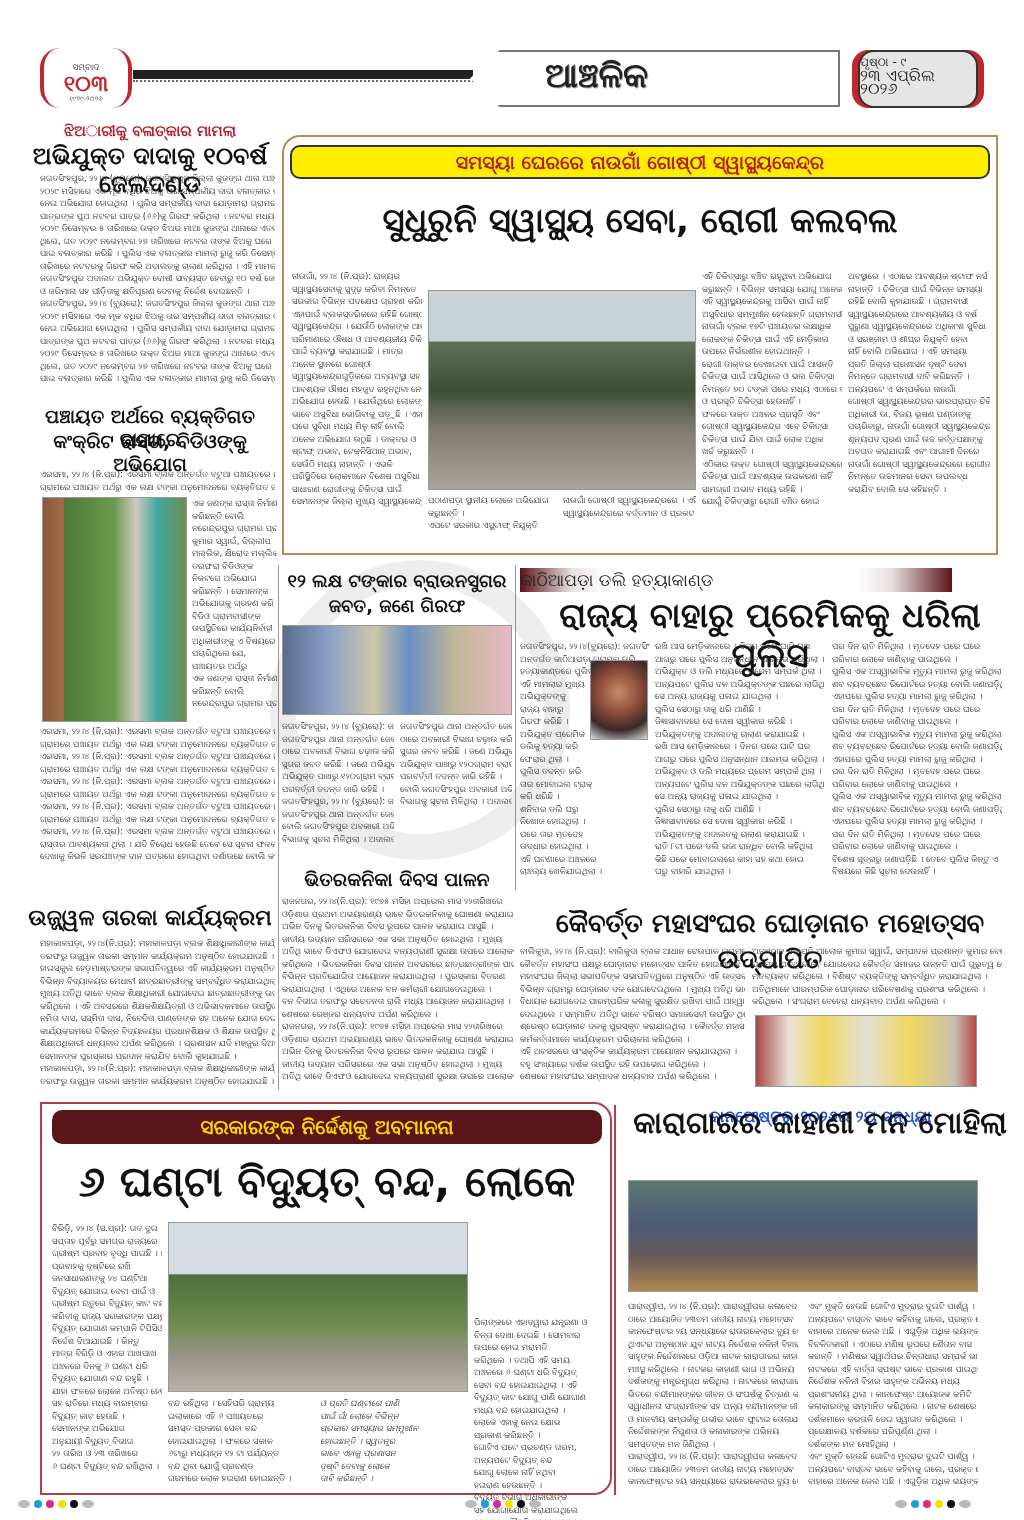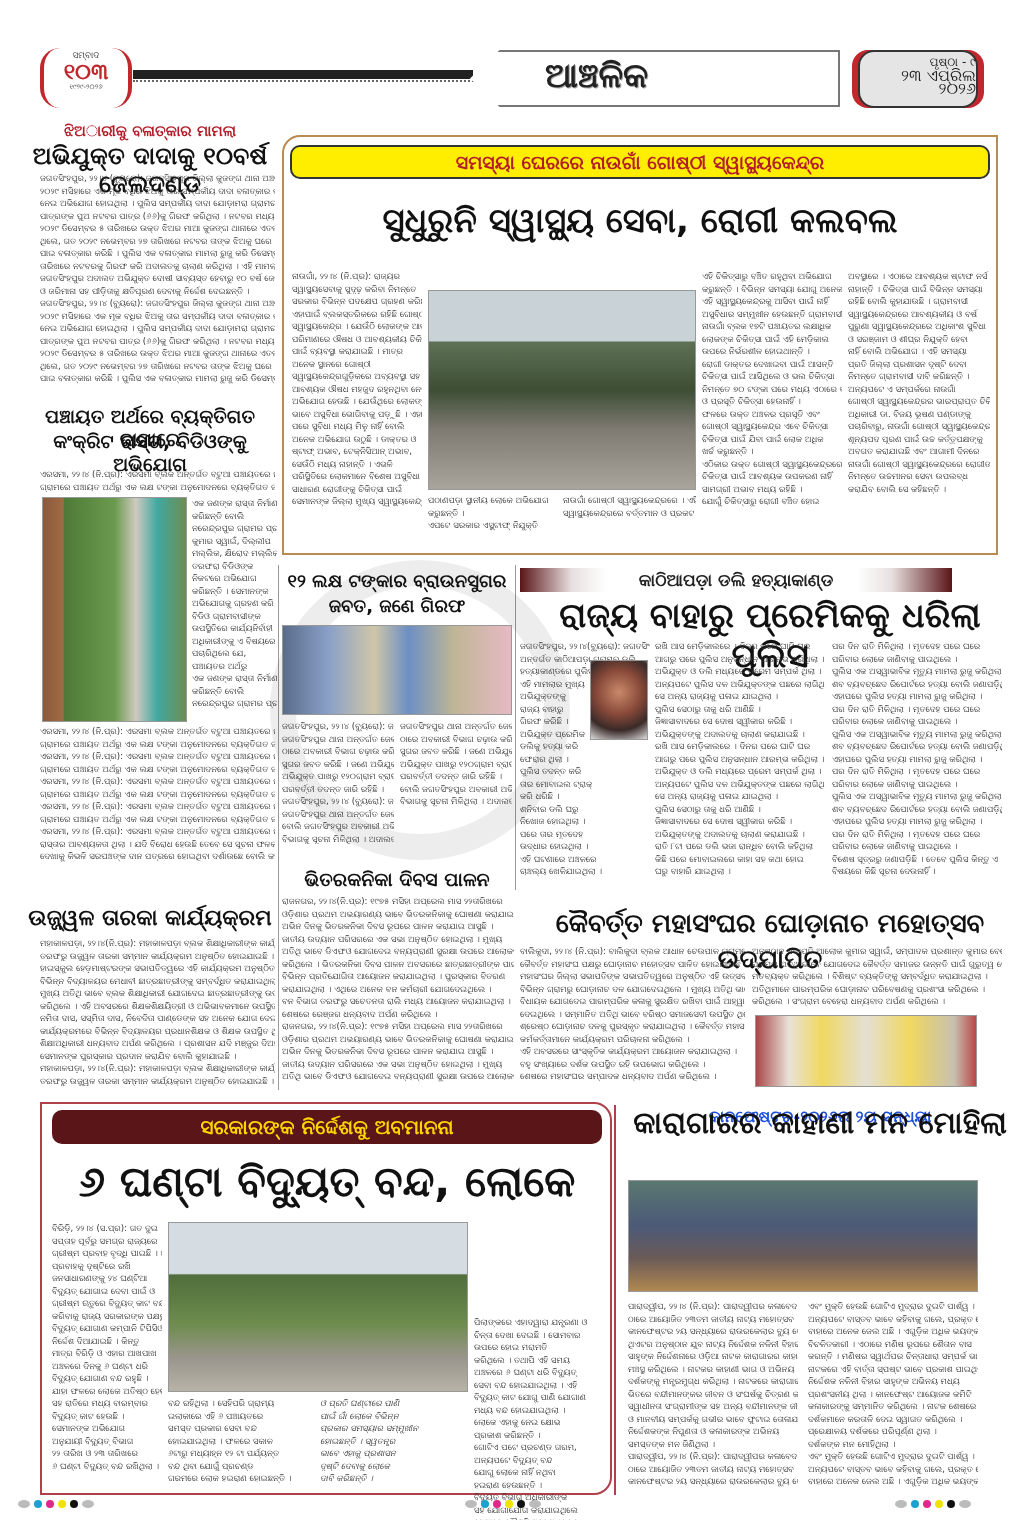--- a/index.html
+++ b/index.html
@@ -3,28 +3,28 @@
 <meta charset="utf-8">
 <style>
   * { box-sizing: border-box; margin: 0; padding: 0; }
   html, body { width: 1024px; height: 1520px; background: #ffffff; overflow: hidden; }
   body { position: relative; font-family: "DejaVu Sans", sans-serif; color: #222; }
 
   .abs { position: absolute; }
 
   
   .logo { left: 40px; top: 48px; width: 92px; height: 60px; border-left: 4px solid #c0282d; border-right: 4px solid #c0282d; border-radius: 20px; text-align: center; }
-  .logo .brand { font-size: 9px; color: #333; margin-top: 2px; }
+  .logo .brand { font-size: 9px; color: #333; margin-top: 14px; }
   .logo .num { font-size: 22px; font-weight: bold; color: #c0282d; line-height: 22px; }
   .logo .years { font-size: 7px; color: #444; }
   .rule-top { left: 133px; top: 70px; width: 340px; height: 9px; background: #222; }
   .rule-dot { left: 133px; top: 80px; width: 345px; height: 2px; border-top: 2px dotted #666; }
   .section-tab { left: 470px; top: 50px; width: 370px; height: 57px; background: #fff; border: 2px solid #777; border-left: none; clip-path: polygon(8% 0, 100% 0, 100% 100%, 8% 100%, 0 50%); }
   .section-title { left: 545px; top: 55px; width: 240px; height: 46px; font-size: 34px; font-weight: bold; color: #222; text-shadow: 1px 1px 0 #aaa; }
-  .page-badge { left: 858px; top: 50px; width: 120px; height: 58px; background: #e5e5e5; border: 2px solid #333; border-radius: 16px; text-align: right; box-shadow: -6px 0 0 #c0282d, 6px 0 0 #c0282d; }
+  .page-badge { left: 858px; top: 50px; width: 120px; height: 58px; background: #e5e5e5; border: 2px solid #333; border-radius: 16px; text-align: left; box-shadow: -6px 0 0 #c0282d, 6px 0 0 #c0282d; }
   .page-badge .pg { font-size: 12px; padding-top: 3px; }
   .page-badge .dt { font-size: 16px; line-height: 13px; }
 
   
   .kicker { font-size: 15px; color: #b31d2a; font-weight: bold; text-align: center; }
   .hed { font-weight: bold; color: #111; text-align: center; }
   .textcol { font-size: 8.5px; line-height: 12.5px; color: #333; text-align: justify; overflow: hidden; }
   .textcol .ln { height: 12.5px; border-bottom: 1px solid transparent; white-space: nowrap; overflow: hidden; }
   .photo { border: 1px solid #999; overflow: hidden; }
   .vrule { width: 1px; background: #999; }
@@ -41,21 +41,21 @@
   .ph-woman { background: radial-gradient(circle at 50% 40%, #c88a6a 0%, #8a4a3a 40%, #3a2a28 70%, #ddd 100%); }
   .ph-power { background: linear-gradient(180deg,#d5dde2 0%,#d5dde2 30%,#4f6e3c 31%,#6d8c4d 60%,#9a958c 80%,#b8b3a8 100%); }
   .ph-fest { background: linear-gradient(90deg,#a84848 0%,#e9e2d8 15%,#f0d860 30%,#e4dfd4 50%,#f0d860 70%,#c8c0b0 90%,#b84848 100%); }
   .ph-drama { background: linear-gradient(180deg,#5a7870 0%,#4b5a78 40%,#6a5a58 70%,#b08850 100%); }
 
   
   .bottom-box { left: 40px; top: 1102px; width: 572px; height: 393px; border: 2px solid #b0404a; border-radius: 0 18px 18px 0; }
   .bottom-kicker { left: 52px; top: 1110px; width: 550px; height: 34px; background: #5a1518; border-radius: 10px; font-size: 20px; font-weight: bold; color: #ffd400; text-align: center; line-height: 34px; }
   .bottom-hed { left: 52px; top: 1150px; width: 550px; height: 64px; font-size: 42px; line-height: 64px; }
 
-  .band-kicker { left: 520px; top: 568px; width: 432px; height: 24px; background: linear-gradient(90deg,#5a1518 0%,#e8e0e0 12%,#ffffff 20%,#ffffff 78%,#e8e0e0 86%,#5a1518 100%); font-size: 17px; font-weight: bold; text-align: center; line-height: 24px; }
+  .band-kicker { left: 520px; top: 568px; width: 432px; height: 24px; background: linear-gradient(90deg,#5a1518 0%,#e8e0e0 12%,#ffffff 20%,#ffffff 78%,#e8e0e0 86%,#5a1518 100%); font-size: 17px; font-weight: normal; text-align: left; line-height: 24px; }
 
   
   .regmarks { display: flex; gap: 4px; align-items: center; }
   .regmarks span { display: inline-block; width: 8px; height: 8px; border-radius: 50%; }
   .regmarks .g { background: #bbb; width: 12px; }
   .regmarks .c { background: #1ca0d0; }
   .regmarks .m { background: #e0288a; }
   .regmarks .y { background: #f2e200; }
   .regmarks .k { background: #111; }
 

